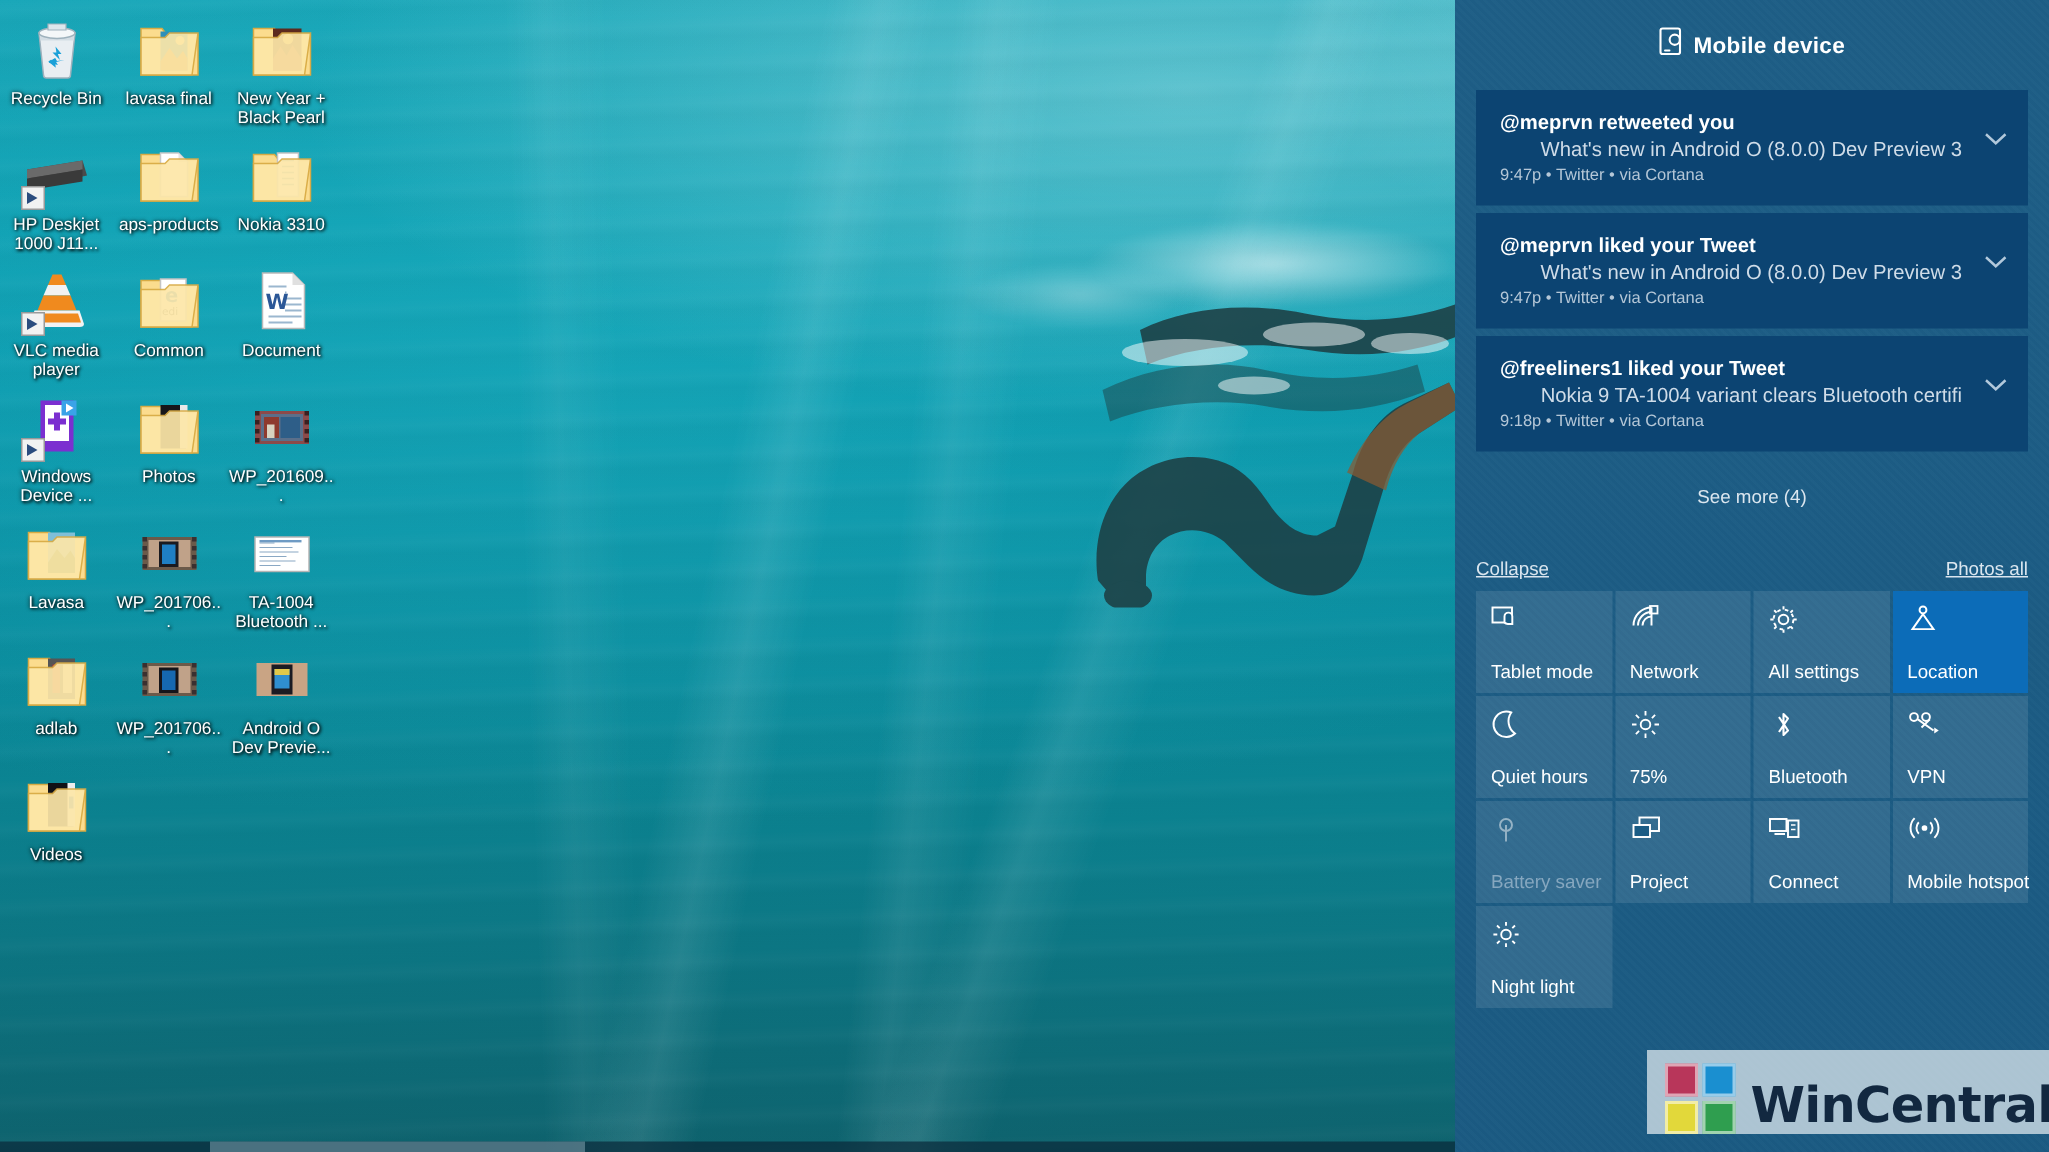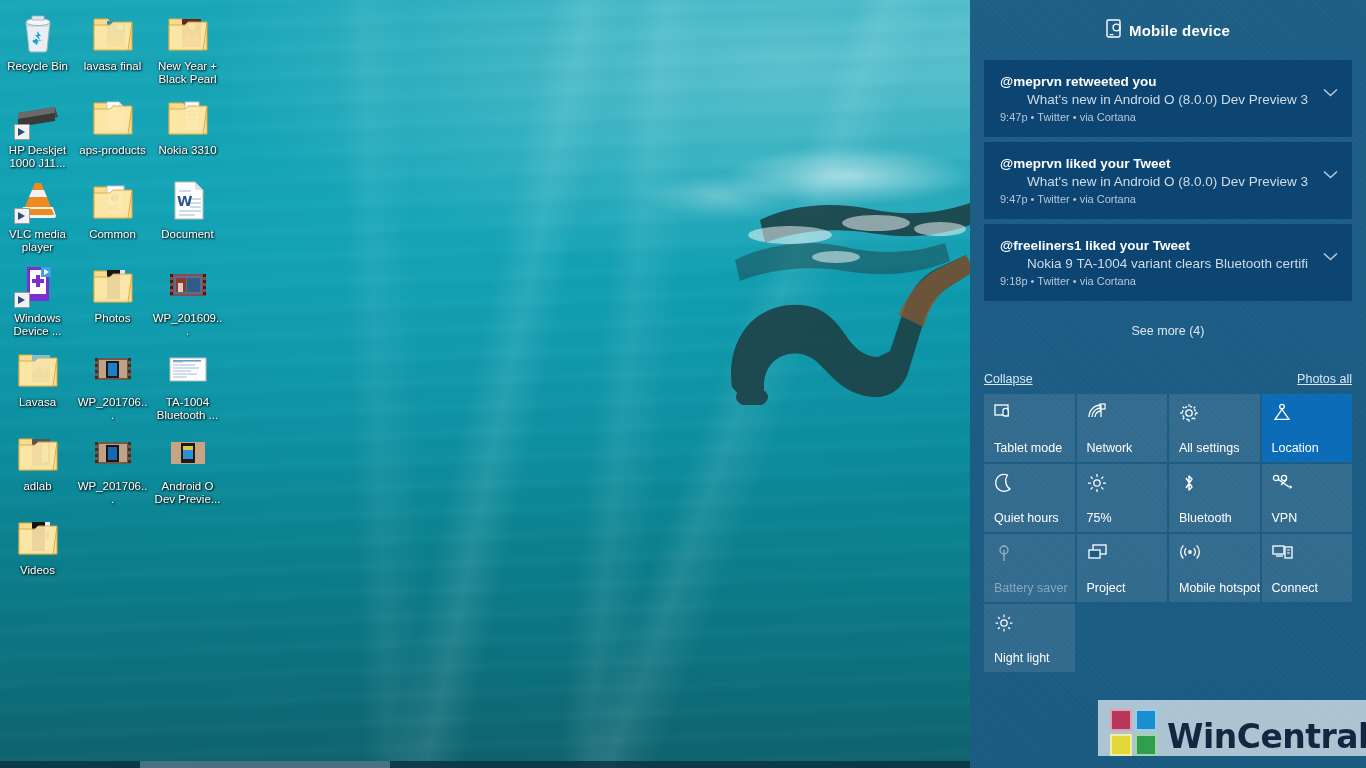--- a/index.html
+++ b/index.html
@@ -760,42 +760,42 @@
             <rect x="6" y="2" width="13" height="9" fill="none" stroke="#fff" stroke-width="1.3"></rect>
             <rect x="2" y="7" width="11" height="8" fill="#1b5c85" stroke="#fff" stroke-width="1.3"></rect>
           </svg>
         </div>
         <div class="t-label">Project</div>
       </div>
 
       <div class="tile">
         <div class="t-icon">
           <svg width="22" height="20" viewBox="0 0 22 20">
+            <rect x="1" y="3" width="11" height="8" fill="none" stroke="#fff" stroke-width="1.3"></rect>
+            <path d="M4 13 h7" stroke="#fff" stroke-width="1.3"></path>
+            <rect x="13" y="4" width="7" height="11" fill="none" stroke="#fff" stroke-width="1.3"></rect>
+            <path d="M15 7 h3 M15 10 h3" stroke="#fff" stroke-width="1.1"></path>
+          </svg>
+        </div>
+        <div class="t-label">Connect</div>
+      </div>
+
+      <div class="tile">
+        <div class="t-icon">
+          <svg width="22" height="20" viewBox="0 0 22 20">
             <g fill="none" stroke="#fff" stroke-width="1.3">
               <circle cx="11" cy="9" r="1.9" fill="#fff" stroke="none"></circle>
               <path d="M7.2 5.2 a5.4 5.4 0 0 0 0 7.6"></path>
               <path d="M14.8 5.2 a5.4 5.4 0 0 1 0 7.6"></path>
               <path d="M4.4 2.4 a9.4 9.4 0 0 0 0 13.2"></path>
               <path d="M17.6 2.4 a9.4 9.4 0 0 1 0 13.2"></path>
             </g>
           </svg>
         </div>
         <div class="t-label">Mobile hotspot</div>
-      </div>
-
-      <div class="tile">
-        <div class="t-icon">
-          <svg width="22" height="20" viewBox="0 0 22 20">
-            <rect x="1" y="3" width="11" height="8" fill="none" stroke="#fff" stroke-width="1.3"></rect>
-            <path d="M4 13 h7" stroke="#fff" stroke-width="1.3"></path>
-            <rect x="13" y="4" width="7" height="11" fill="none" stroke="#fff" stroke-width="1.3"></rect>
-            <path d="M15 7 h3 M15 10 h3" stroke="#fff" stroke-width="1.1"></path>
-          </svg>
-        </div>
-        <div class="t-label">Connect</div>
       </div>
 
       <div class="tile">
         <div class="t-icon">
           <svg width="20" height="20" viewBox="0 0 20 20">
             <g fill="none" stroke="#fff" stroke-width="1.25">
               <path d="M12 10 a3.2 3.2 0 0 1 -4.6 2.9 a3.2 3.2 0 0 0 4.6 -2.9 z" fill="#fff" stroke="none"></path>
               <circle cx="10" cy="10" r="3.2"></circle>
               <path d="M10 1.6 v2.6 M10 15.8 v2.6 M1.6 10 h2.6 M15.8 10 h2.6
                        M4 4 l1.8 1.8 M14.2 14.2 l1.8 1.8

